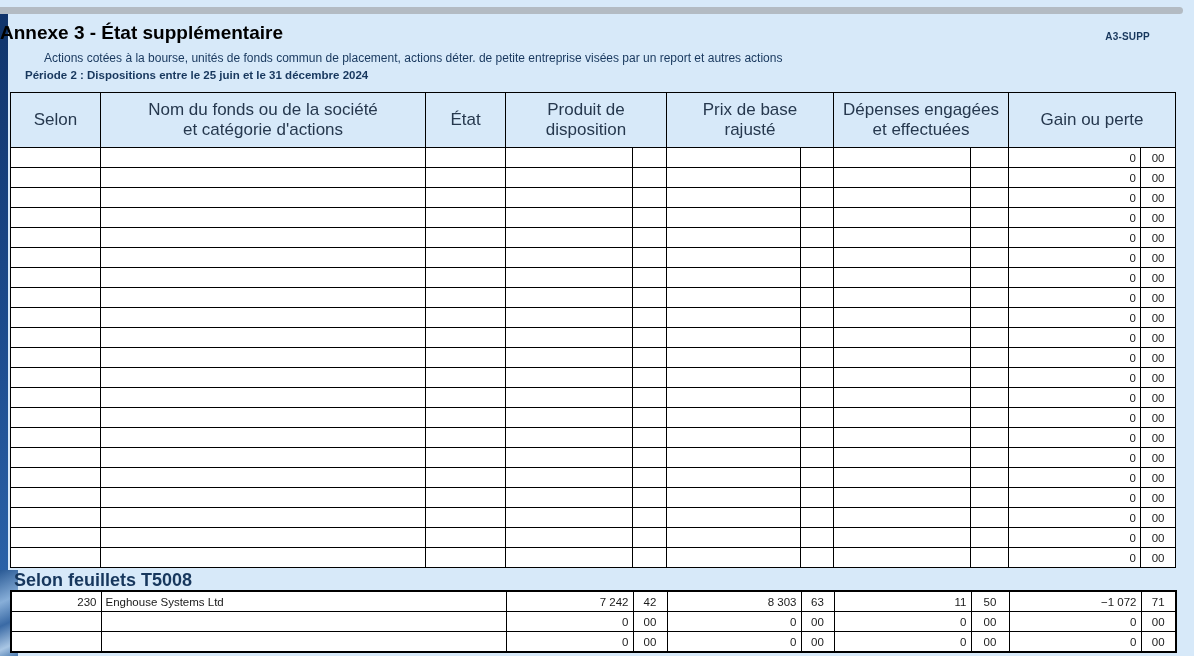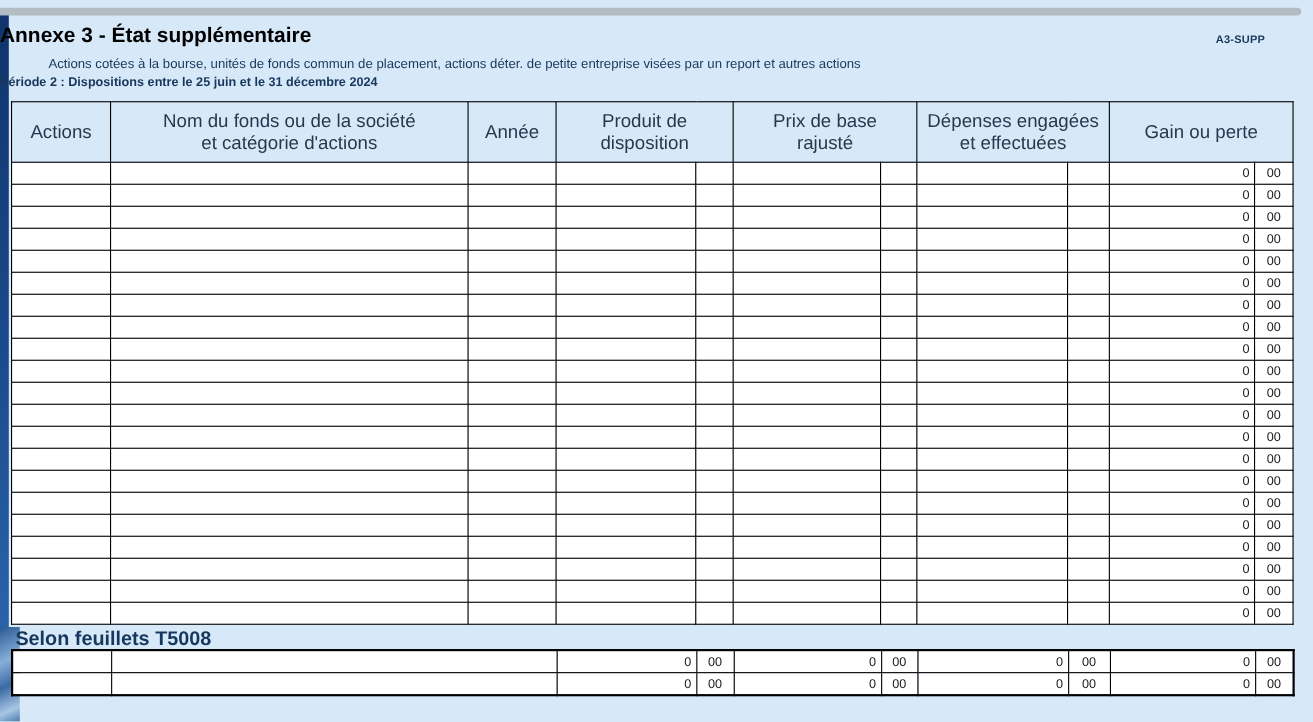--- a/index.html
+++ b/index.html
@@ -25,21 +25,21 @@
   
   .page-title{
     position:absolute;top:22px;left:0;width:1194px;text-align:left;
     font-size:19px;font-weight:bold;color:#000;
   }
   .page-code{
     position:absolute;top:31px;right:44px;
     font-size:10px;font-weight:bold;color:#17375d;letter-spacing:.2px;
   }
   .subtitle-1{position:absolute;top:51px;left:14px;font-size:12px;font-weight:normal;color:#17375d;margin-left:30px;}
-  .subtitle-2{position:absolute;top:69px;left:0;font-size:11.5px;font-weight:bold;color:#17375d;}
+  .subtitle-2{position:absolute;top:69px;left:25px;font-size:11.5px;font-weight:bold;color:#17375d;}
 
   table{border-collapse:collapse;table-layout:fixed;}
   
   .main-table{position:absolute;top:92px;left:10px;width:1165px;border:1px solid #000;}
   .main-table th{
     border:1px solid #000;background:#d7e9f9;
     font-weight:normal;font-size:17px;color:#26384e;
     height:54px;padding:0;text-align:center;vertical-align:middle;line-height:20px;
   }
   .main-table td, .t5008-table td{
@@ -81,28 +81,28 @@
     <col style="width:134px">
       <col style="width:33px">
     <col style="width:137px">
       <col style="width:38px">
     <col style="width:132px">
       <col style="width:35px">
   </colgroup>
   <thead>
     <tr>
       <th>
-          <div>Actions</div>
+          <div>Selon</div>
         </th>
       <th>
         <div>Nom du fonds ou de la société</div>
         <div>et catégorie d'actions</div>
       </th>
       <th>
-          <div>Année</div>
+          <div>État</div>
         </th>
       <th colspan="2">
         <div>Produit de</div>
         <div>disposition</div>
       </th>
       <th colspan="2">
         <div>Prix de base</div>
         <div>rajusté</div>
       </th>
       <th colspan="2">
@@ -401,20 +401,32 @@
       <col style="width:34px">
     <col style="width:134px">
       <col style="width:33px">
     <col style="width:137px">
       <col style="width:38px">
     <col style="width:132px">
       <col style="width:35px">
   </colgroup>
   <tbody>
     <tr>
+      <td class="nombre-cell">230</td>
+      <td class="nom-cell">Enghouse Systems Ltd</td>
+      <td class="money">7 242</td>
+      <td class="cents">42</td>
+      <td class="money">8 303</td>
+      <td class="cents">63</td>
+      <td class="money">11</td>
+      <td class="cents">50</td>
+      <td class="money">−1 072</td>
+      <td class="cents">71</td>
+    </tr>
+    <tr>
       <td class="nombre-cell"></td>
       <td class="nom-cell"></td>
       <td class="money">0</td>
       <td class="cents">00</td>
       <td class="money">0</td>
       <td class="cents">00</td>
       <td class="money">0</td>
       <td class="cents">00</td>
       <td class="money">0</td>
       <td class="cents">00</td>

